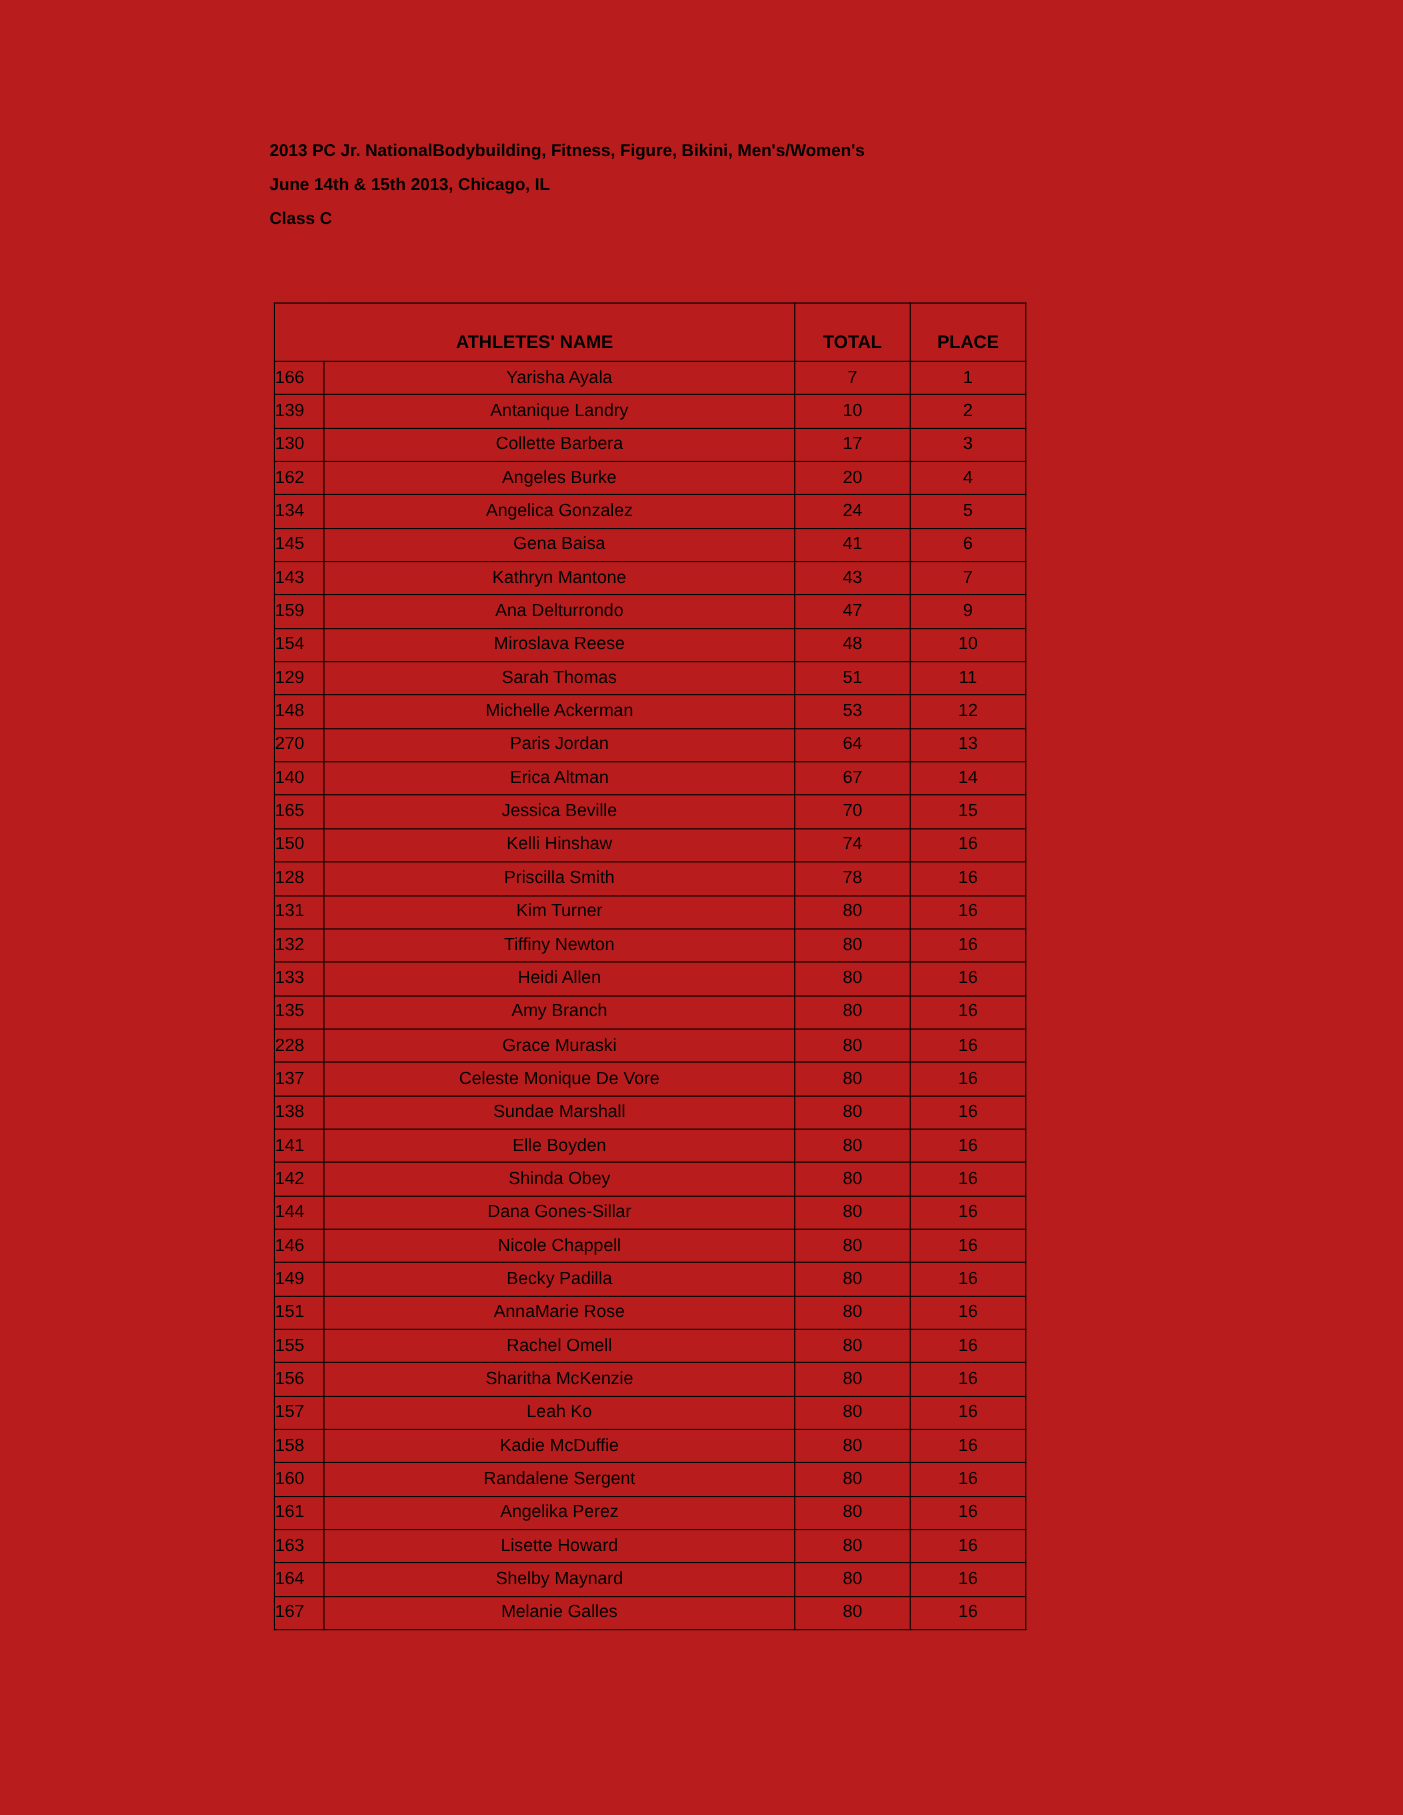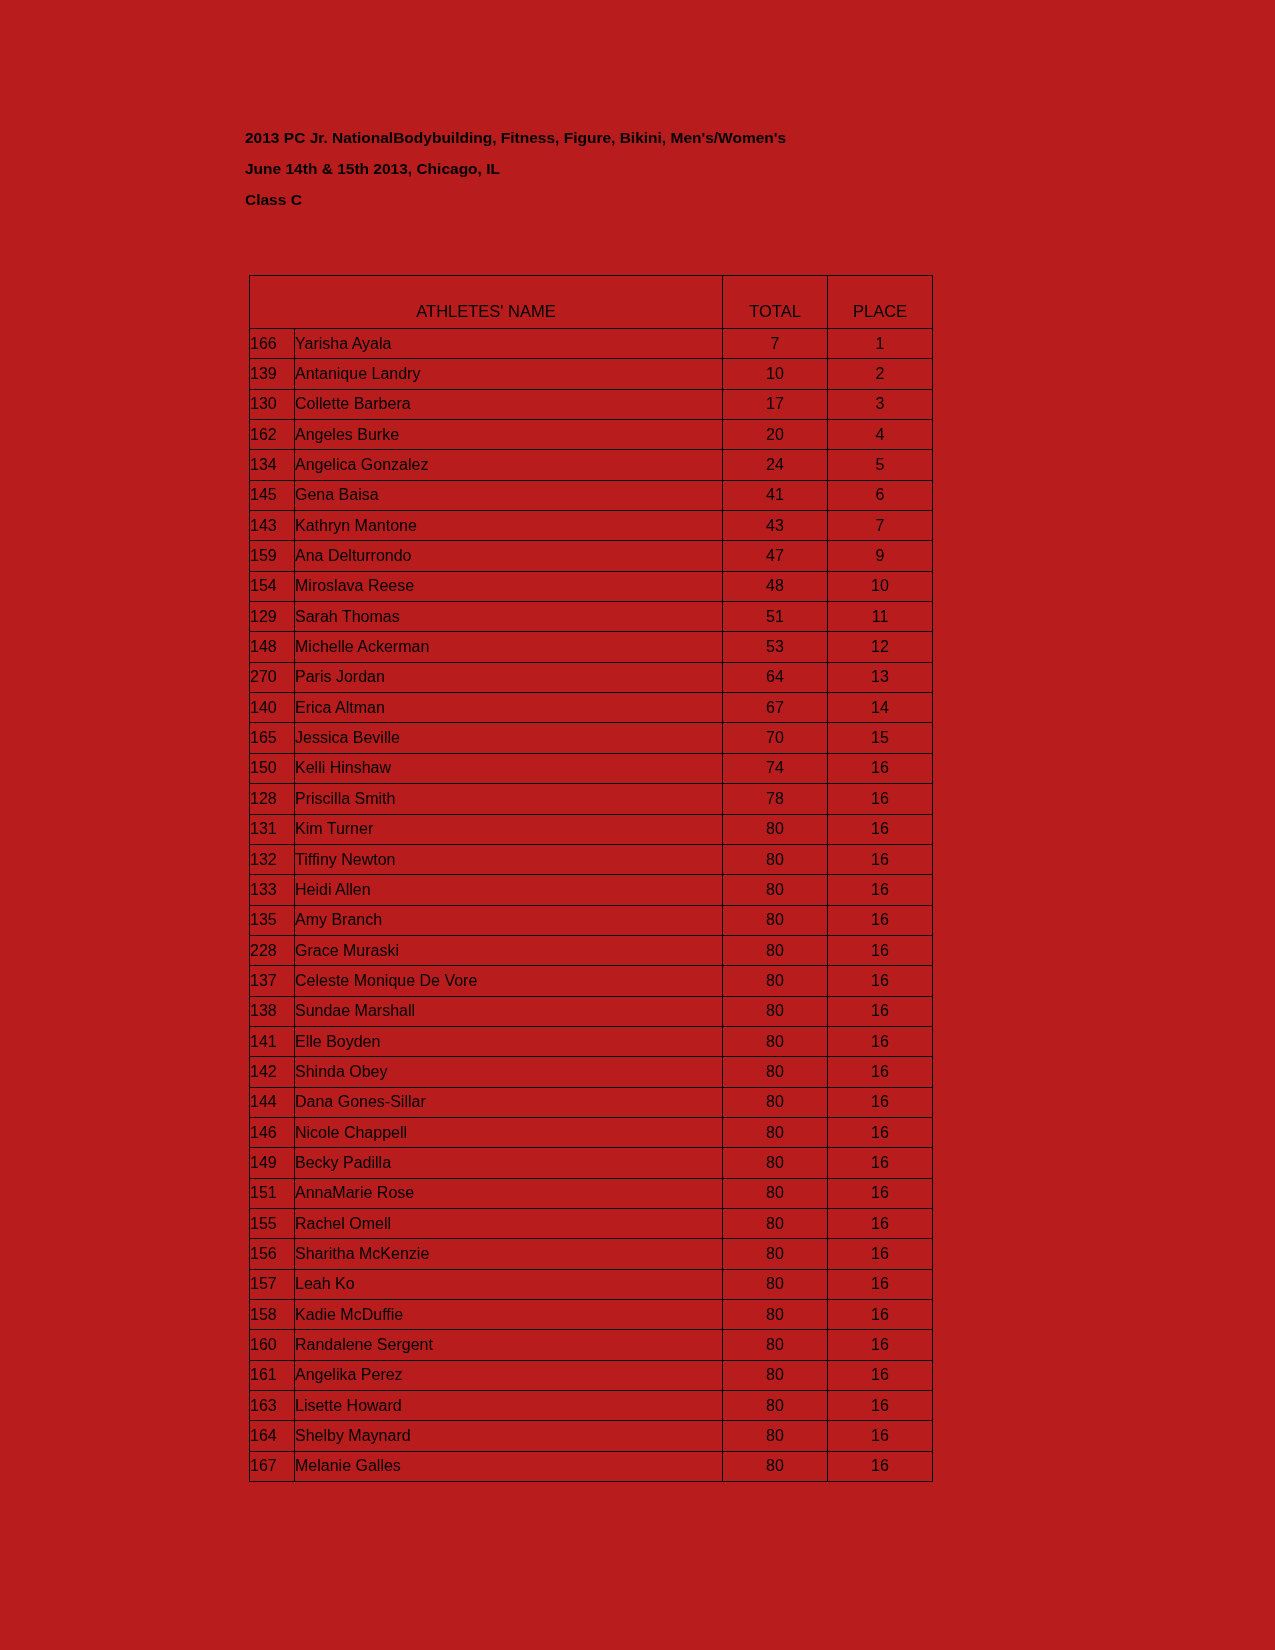--- a/index.html
+++ b/index.html
@@ -37,33 +37,33 @@
     width: 683px;
   }
   table.results td, table.results th {
     border: 1.2px solid #000000;
     font-size: 16px;
     padding: 0;
     overflow: hidden;
     white-space: nowrap;
   }
   table.results th {
-    font-weight: normal;
+    font-weight: bold;
     font-size: 16.5px;
     vertical-align: bottom;
     text-align: center;
     padding-bottom: 7px;
     height: 53px;
     box-sizing: border-box;
   }
   table.results tbody tr {
     height: 30.35px;
   }
   td.col-num   { text-align: left; }
-  td.col-name  { text-align: left; padding-left: 7px; margin-left: 39px; }
+  td.col-name  { text-align: center; padding-left: 7px; margin-left: 39px; }
   td.col-total { text-align: center; }
   td.col-place { text-align: center; }
 </style>
 </head>
 <body>
 
 <div class="page">
 
   <div class="title-block">
     <div class="title-line">2013 PC Jr. NationalBodybuilding, Fitness, Figure, Bikini, Men's/Women's</div>

